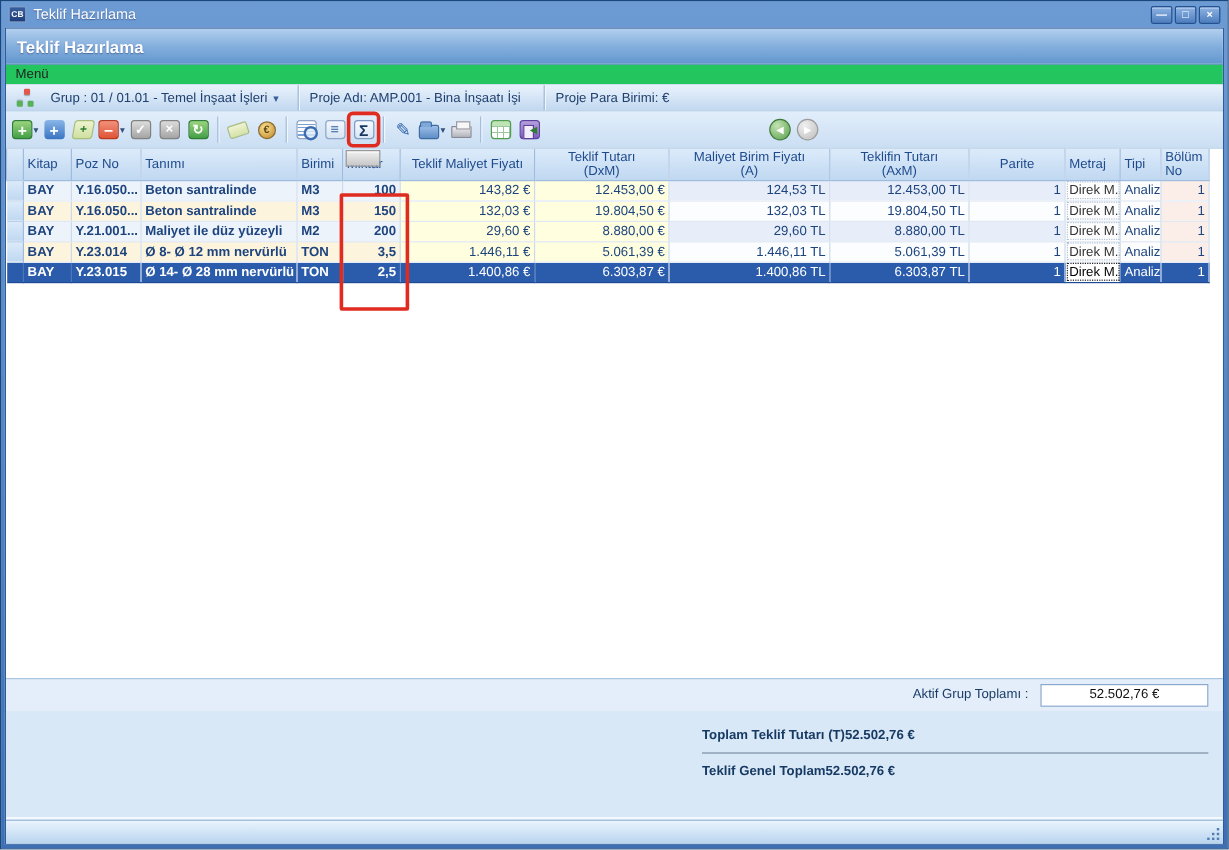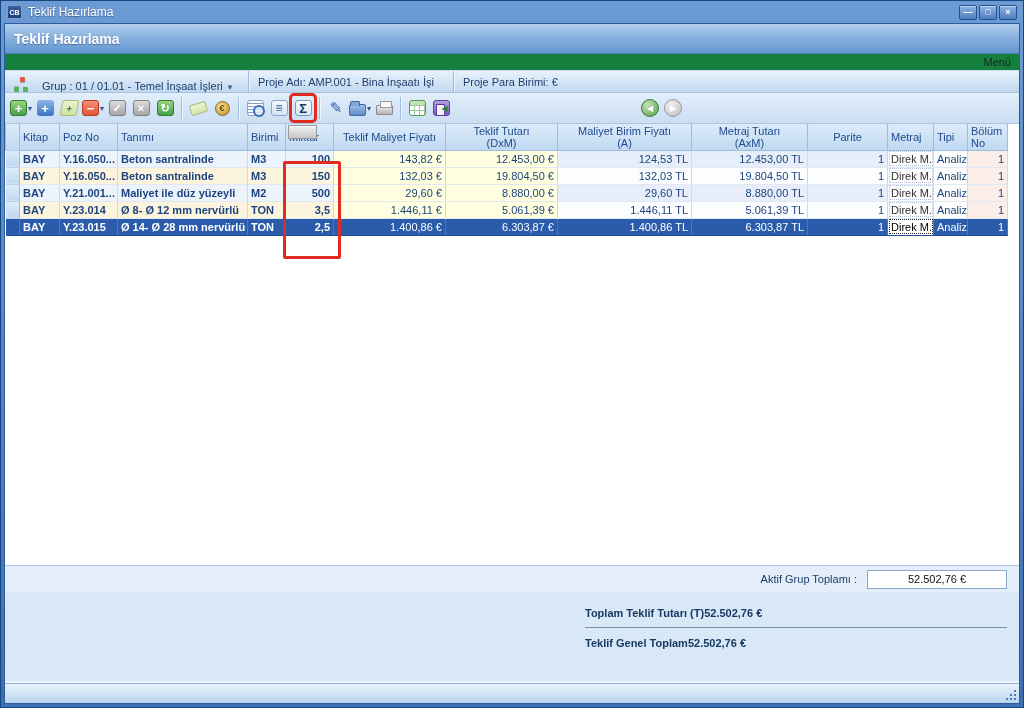--- a/index.html
+++ b/index.html
@@ -18,25 +18,25 @@
   .apptitle{ color:#fff; font-size:12px; text-shadow:0 1px 1px rgba(0,0,40,.4); flex:1; }
   .winbtns{ display:flex; gap:2px; }
   .winbtn{ width:18px; height:15px; border-radius:2px; border:1px solid #25508f;
     background:linear-gradient(#8fb4e4,#4d7dbd); color:#fff; font-size:9px; font-weight:bold;
     display:flex; align-items:center; justify-content:center; box-shadow:inset 0 1px 0 rgba(255,255,255,.5); cursor:pointer; }
   
   .content{ height:681px; display:flex; flex-direction:column; background:#fff; border:1px solid #2d5c9e; }
   .page-header{ height:30px; background:linear-gradient(#b2cfee 0%, #84afdd 50%, #6397cf 100%);
     border-bottom:1px solid #4c7fbc; display:flex; align-items:center; padding-left:9px;
     color:#fff; font-size:14px; font-weight:bold; text-shadow:0 1px 1px rgba(0,0,60,.35); }
-  .menubar{ height:17px; background:#15803d; border-bottom:1px solid #cfdeef; display:flex; align-items:center; font-size:11px; color:#222;justify-content:flex-end; }
+  .menubar{ height:17px; background:#22c55e; border-bottom:1px solid #cfdeef; display:flex; align-items:center; font-size:11px; color:#222; }
   .menu-item{ padding:0 8px; height:100%; display:flex; align-items:center; cursor:default; }
   .contextbar{ height:22px; background:linear-gradient(#e9f2fc,#c1d8f0); border-bottom:1px solid #a6c3e0;
     display:flex; align-items:center; font-size:11px; color:#20406e; }
-  .ctx-group{ width:243px; display:flex; align-items:flex-end; height:100%; }
+  .ctx-group{ width:243px; display:flex; align-items:center; height:100%; }
   .ctx-proj{ width:204px; padding-left:9px; }
   .ctx-cur{ padding-left:9px; }
   .ctx-sep{ width:1px; height:100%; background:#9db9d8; box-shadow:1px 0 0 #eef5fc; }
   .org-icon{ width:16px; height:15px; position:relative; margin:0 12px 0 9px; }
   .org-icon::before{ content:''; position:absolute; left:6px; top:0; width:5px; height:5px; background:#e2574c; border-radius:1px; box-shadow:0 1px 1px rgba(0,0,0,.3); }
   .org-icon::after{ content:''; position:absolute; left:0; bottom:0; width:5px; height:5px; background:#58b058; border-radius:1px;
     box-shadow:9px 0 0 #58b058, 0 -1px 1px rgba(0,0,0,.2); }
   .ctx-caret{ color:#37609c; font-size:9px; margin-left:5px; }
   
   .toolbar{ height:31px; background:linear-gradient(#e2eefб,#cadef3); background:linear-gradient(#e2eefb,#cadef3);
@@ -236,21 +236,21 @@
               <th class="colh h0">Kitap</th>
               <th class="colh h1">Poz No</th>
               <th class="colh h2">Tanımı</th>
               <th class="colh h3">Birimi</th>
               <th class="colh h4">Miktar</th>
               <th class="colh h5">Teklif Maliyet Fiyatı</th>
               <th class="colh h6">Teklif Tutarı
 (DxM)</th>
               <th class="colh h7">Maliyet Birim Fiyatı
 (A)</th>
-              <th class="colh h8">Metraj Tutarı
+              <th class="colh h8">Teklifin Tutarı
 (AxM)</th>
               <th class="colh h9">Parite</th>
               <th class="colh h10">Metraj</th>
               <th class="colh h11">Tipi</th>
               <th class="colh h12">Bölüm
 No</th>
             </tr>
         </thead>
         <tbody>
             <tr class="even">
@@ -284,21 +284,21 @@
               <td class="c10 g-other">Direk M...</td>
               <td class="c11 g-other">Analiz</td>
               <td class="c12 g-bolum">1</td>
             </tr>
             <tr class="even">
               <td class="c-ind"></td>
               <td class="c0 g-poz">BAY</td>
               <td class="c1 g-poz">Y.21.001...</td>
               <td class="c2 g-poz">Maliyet ile düz yüzeyli</td>
               <td class="c3 g-poz">M2</td>
-              <td class="c4 g-poz">500</td>
+              <td class="c4 g-poz">200</td>
               <td class="c5 g-eur">29,60 €</td>
               <td class="c6 g-eur">8.880,00 €</td>
               <td class="c7 g-tl">29,60 TL</td>
               <td class="c8 g-tl">8.880,00 TL</td>
               <td class="c9 g-tl">1</td>
               <td class="c10 g-other">Direk M...</td>
               <td class="c11 g-other">Analiz</td>
               <td class="c12 g-bolum">1</td>
             </tr>
             <tr class="odd">

